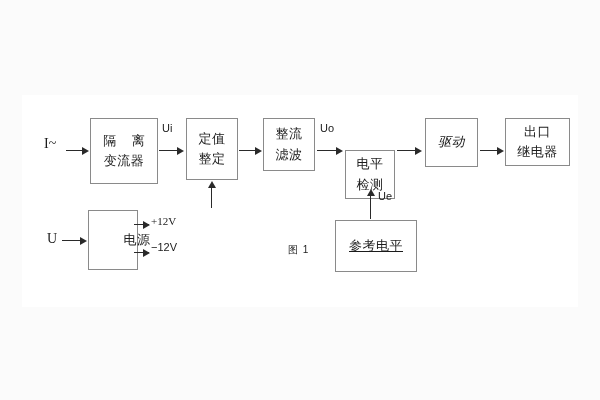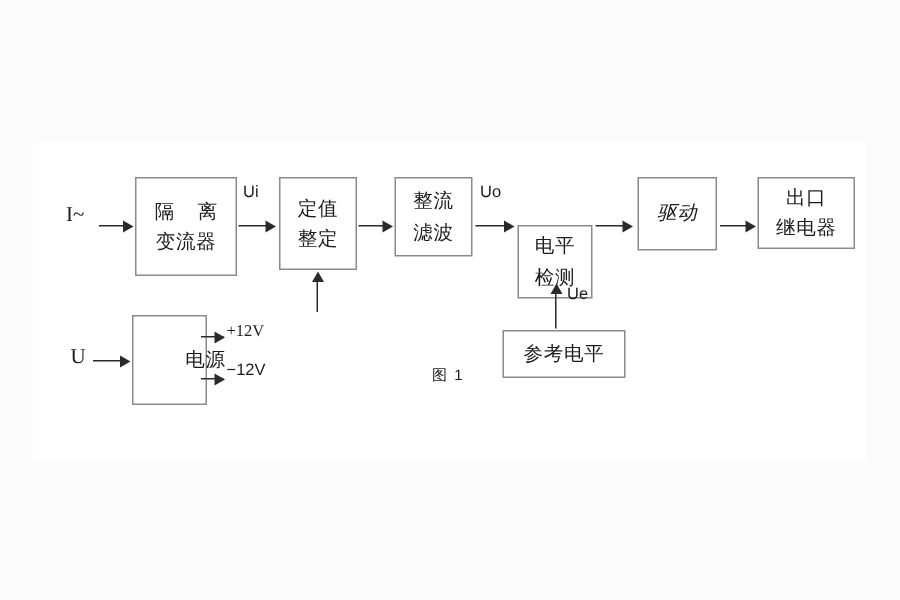--- a/index.html
+++ b/index.html
@@ -60,21 +60,21 @@
 
   
   #blk-isolator      { left: 90px;  top: 118px; width: 68px; height: 66px; }
   #blk-setting       { left: 186px; top: 118px; width: 52px; height: 62px; }
   #blk-rectifier     { left: 263px; top: 118px; width: 52px; height: 53px; }
   #blk-level-detect  { left: 345px; top: 118px; width: 50px; height: 49px; margin-top: 32px; }
   #blk-drive         { left: 425px; top: 118px; width: 53px; height: 49px; font-style: italic; }
   #blk-output-relay  { left: 505px; top: 118px; width: 65px; height: 48px; }
   #blk-power         { left: 88px;  top: 210px; width: 45px; height: 60px; padding-left: 48px; }
   #blk-multiplier    { left: 186px; top: 208px; width: 52px; height: 62px; }
-  #blk-reference     { left: 335px; top: 220px; width: 82px; height: 32px; }
+  #blk-reference     { left: 335px; top: 220px; width: 82px; height: 52px; text-decoration: underline; }
 
   
   .hline {
     position: absolute;
     height: 1px;
     background: #2a2a2a;
   }
   .vline {
     position: absolute;
     width: 1px;

